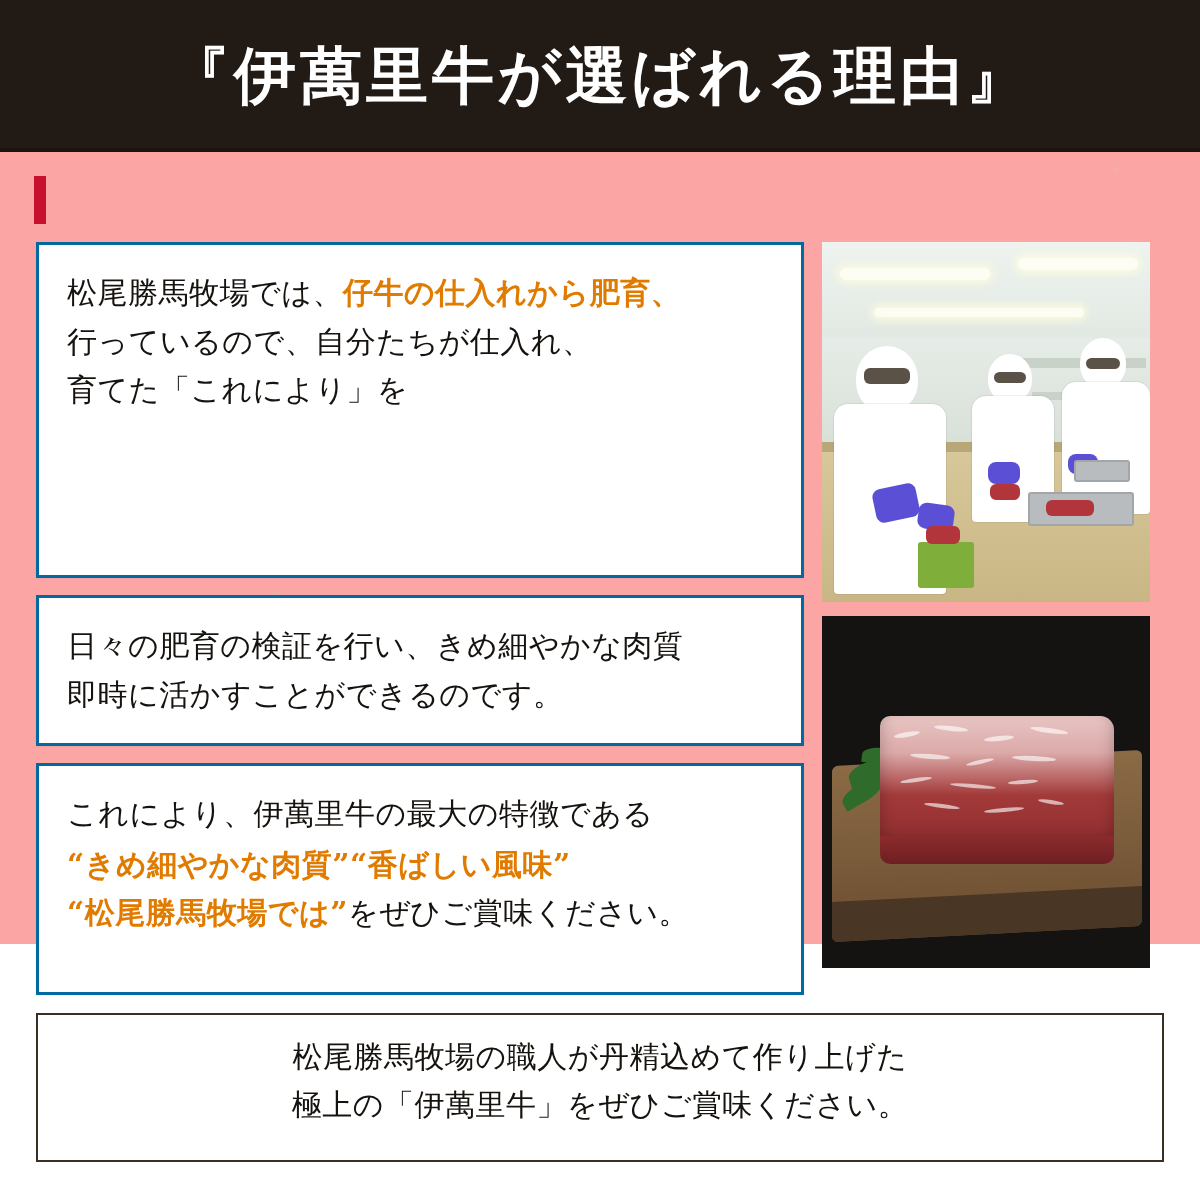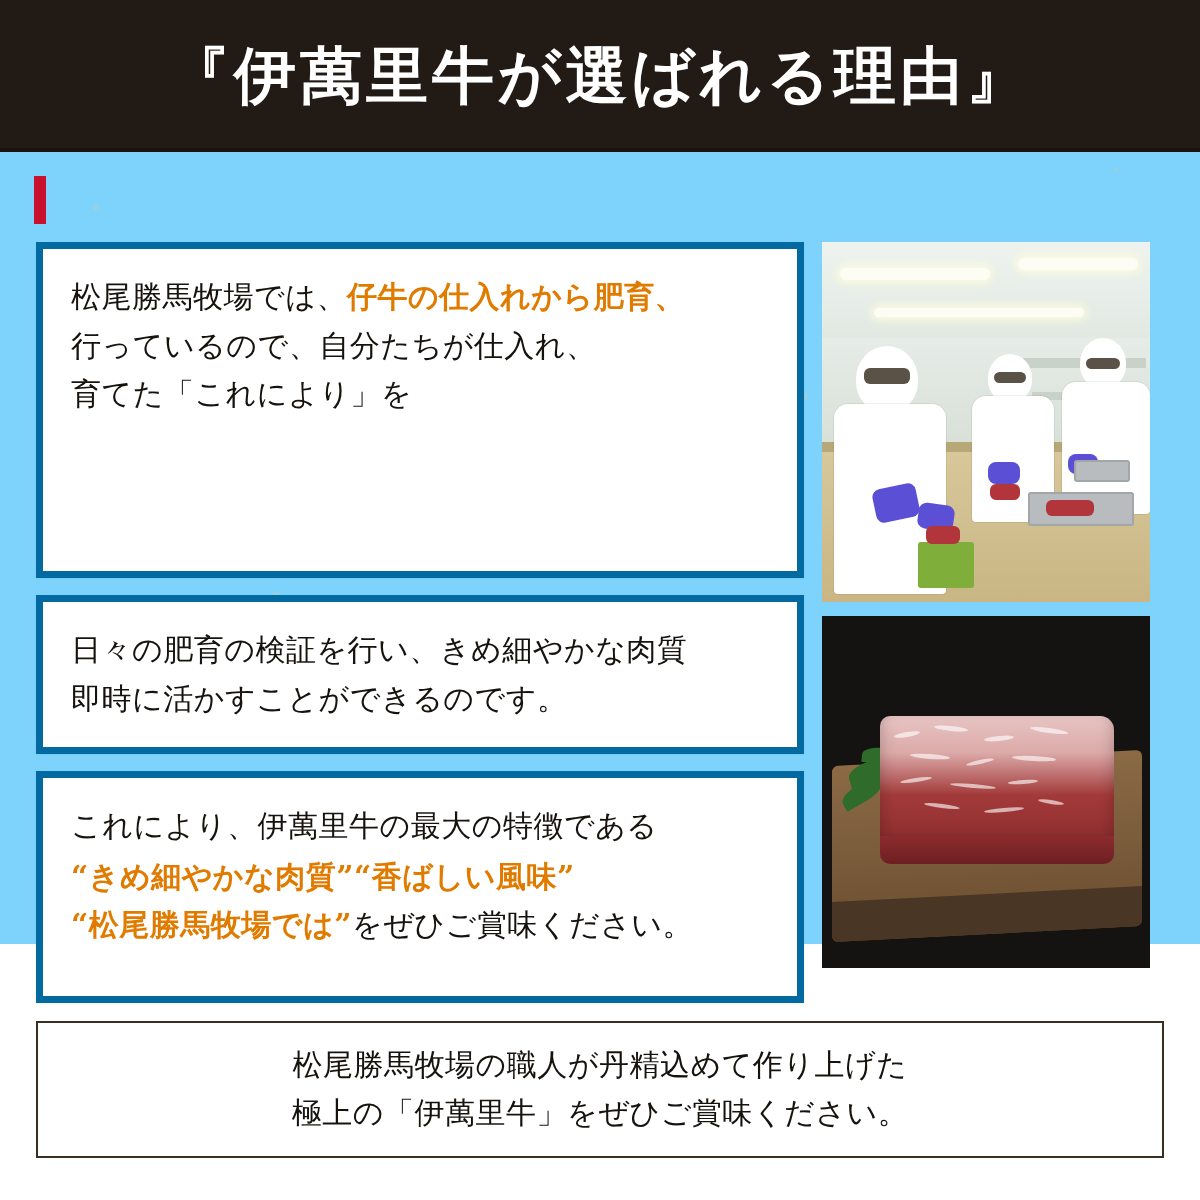--- a/index.html
+++ b/index.html
@@ -5,21 +5,21 @@
   * { box-sizing: border-box; margin: 0; padding: 0; }
   html, body {
     width: 1200px; height: 1200px;
     font-family: "DejaVu Sans", "Liberation Sans", sans-serif;
     background: #ffffff;
     overflow: hidden;
   }
   .page {
     position: relative;
     width: 1200px; height: 944px;
-    background: #7dd3fc;
+    background: #fca5a5;
   }
   
   .page::before {
     content: "";
     position: absolute; inset: 0;
     background-image:
       radial-gradient(circle at 8% 22%, rgba(214,198,160,.35) 0 2px, transparent 3px),
       radial-gradient(circle at 23% 63%, rgba(214,198,160,.30) 0 3px, transparent 4px),
       radial-gradient(circle at 47% 12%, rgba(214,198,160,.25) 0 2px, transparent 3px),
       radial-gradient(circle at 67% 42%, rgba(214,198,160,.28) 0 3px, transparent 4px),
@@ -84,21 +84,21 @@
     position: relative;
     display: flex;
     gap: 18px;
     padding: 8px 36px 0 36px;
   }
   .col-left { width: 768px; display: flex; flex-direction: column; gap: 17px; }
   .col-right { width: 328px; display: flex; flex-direction: column; gap: 14px; }
 
   .card {
     background: #ffffff;
-    border: 7px solid #0369a1;
+    border: 3px solid #0369a1;
     box-shadow: 0 1px 2px rgba(0,0,0,.05);
     padding: 24px 28px;
     font-family: "DejaVu Serif", "Liberation Serif", serif;
     color: #16120e;
   }
   .card p {
     font-size: 30px;
     line-height: 1.62;
     letter-spacing: 0.5px;
   }
@@ -145,21 +145,21 @@
   .marble { position: absolute; background: rgba(255,255,255,.62); border-radius: 50%; }
   .beef-side { position: absolute; left: 58px; right: 36px; bottom: 104px; height: 28px; background: linear-gradient(#8c2b2d, #6d1f22); border-radius: 0 0 10px 10px; }
   .leaf { position: absolute; background: #2f6b2a; border-radius: 50% 0 50% 0; }
 
   
   .footer-box {
     position: relative;
     margin: 18px 36px 0 36px;
     border: 2px solid #3b2f24;
     background: rgba(255,255,255,.10);
-    padding: 18px 10px 20px 10px;
+    padding: 18px 10px 32px 10px;
     text-align: center;
     font-family: "DejaVu Serif", "Liberation Serif", serif;
     color: #16120e;
   }
   .footer-box p { font-size: 30px; line-height: 1.58; letter-spacing: 0.5px; }
 </style>
 </head>
 <body>
 
 <div class="page">

